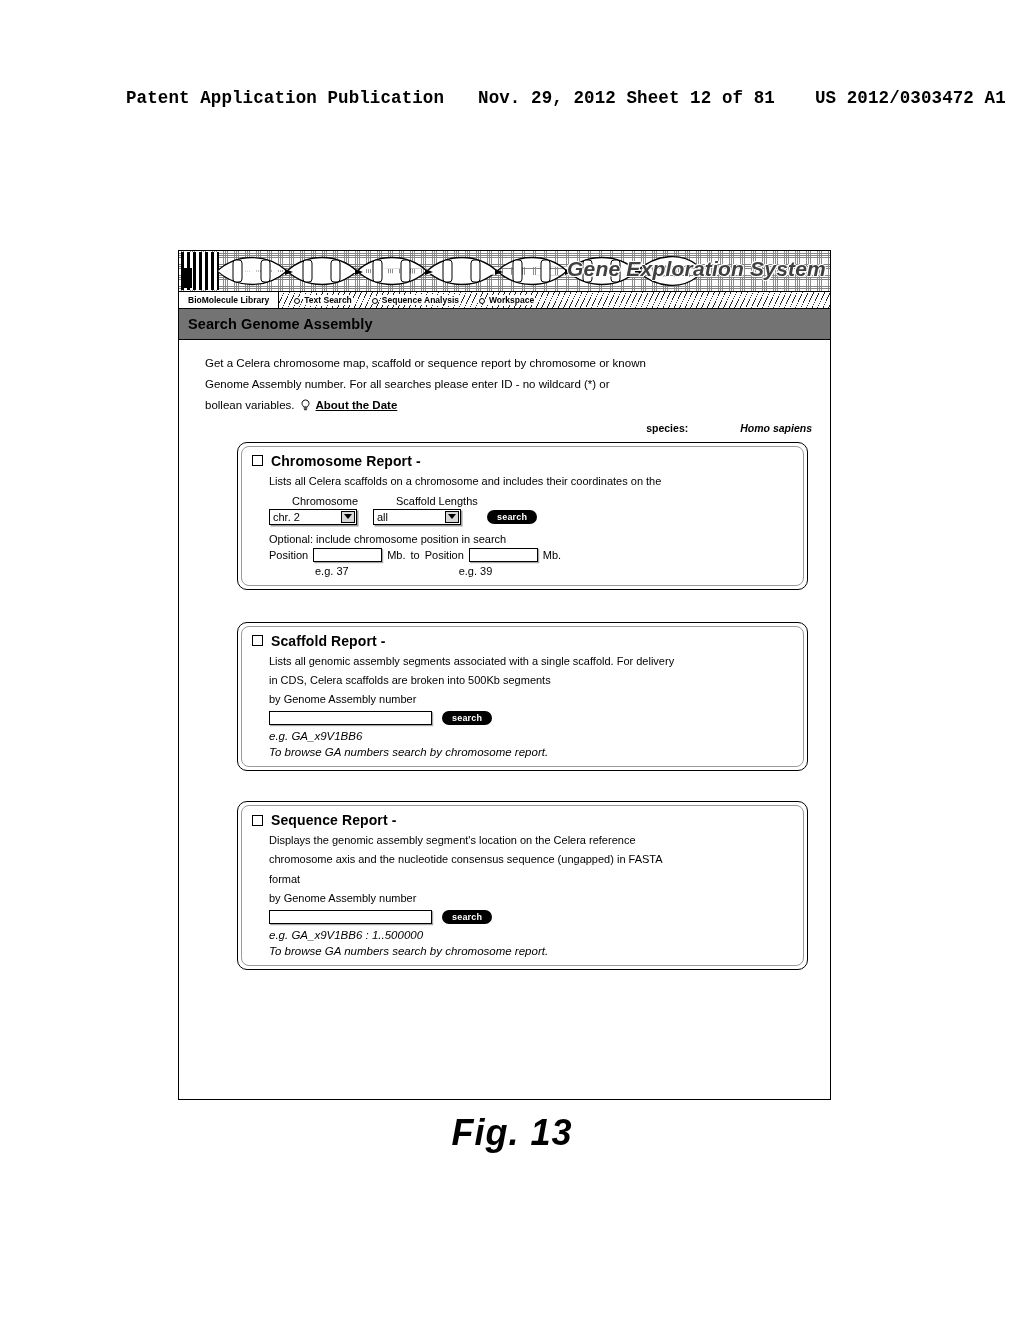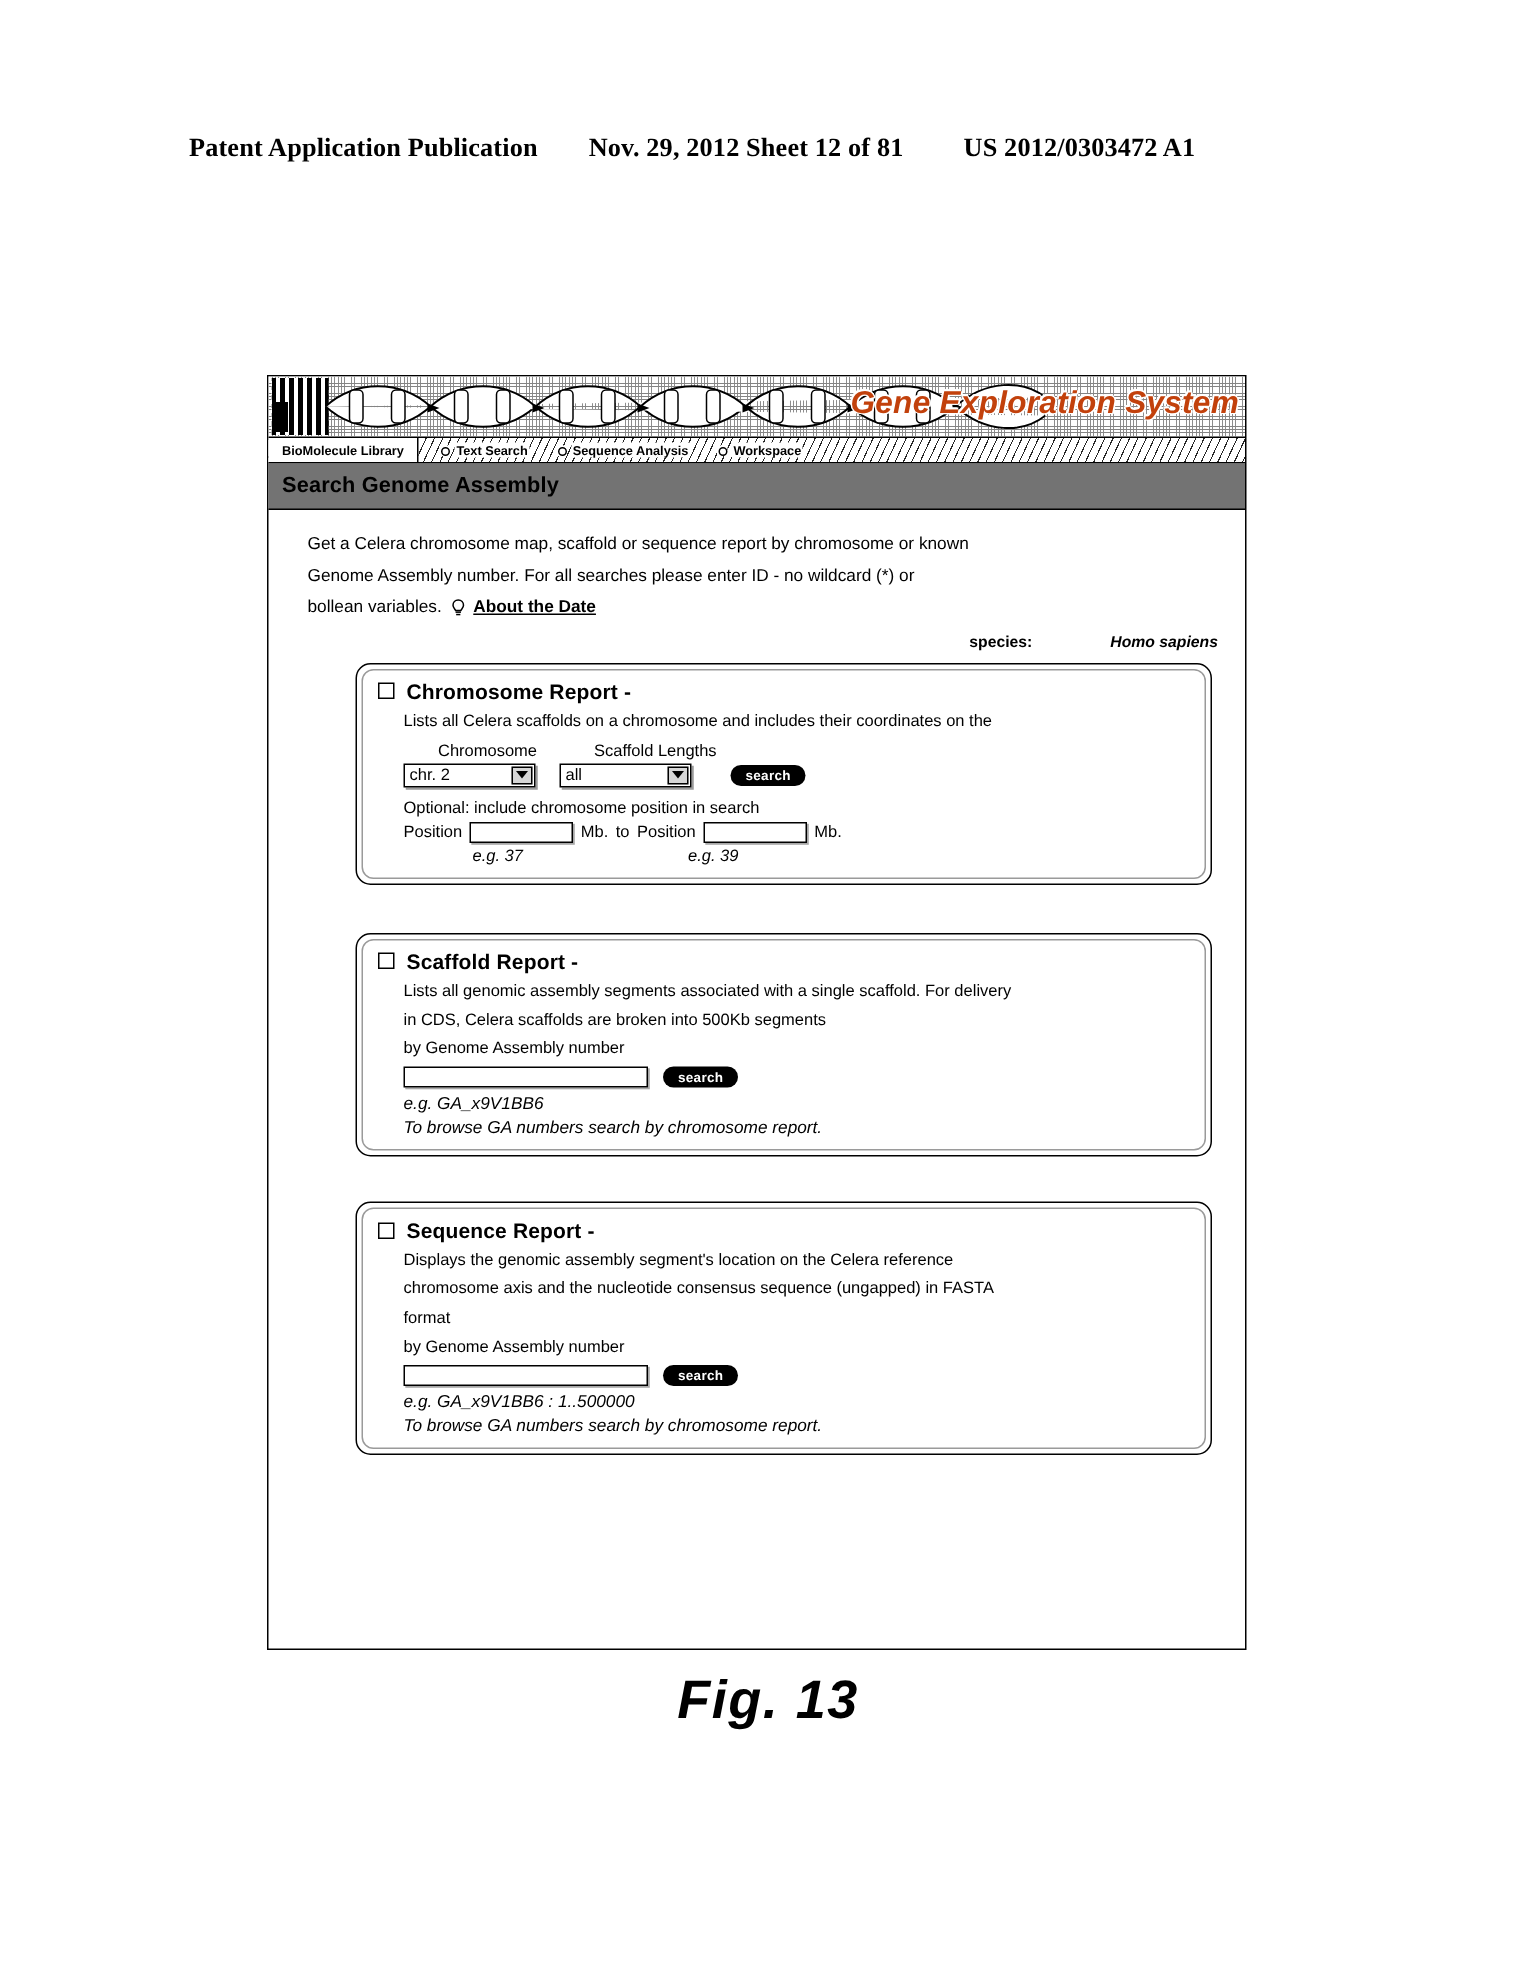--- a/index.html
+++ b/index.html
@@ -17,21 +17,21 @@
   }
 
   
   .patent-header {
     position: absolute;
     top: 88px;
     left: 126px;
     width: 772px;
     display: flex;
     align-items: baseline;
-    font-family: Liberation Serif, serif;
+    font-family: Liberation Mono, monospace;
     font-weight: bold;
     font-size: 17.5px;
     letter-spacing: 0.1px;
     white-space: nowrap;
   }
   .ph-left   { }
   .ph-mid    { margin-left: 34px; }
   .ph-right  { margin-left: 40px; }
 
   
@@ -88,21 +88,21 @@
     height: 40px;
   }
   .banner-title {
     position: absolute;
     right: 4px;
     top: 6px;
     font-size: 21px;
     font-weight: bold;
     font-style: italic;
     letter-spacing: 0.2px;
-    color: #c2410c;
+    color: #404040;
     text-shadow: 1px 0 0 #fff, -1px 0 0 #fff, 0 1px 0 #fff, 0 -1px 0 #fff,
                  1px 1px 0 #fff, -1px -1px 0 #fff;
     white-space: nowrap;
     text-align: right;
   }
 
   
   .navbar {
     position: relative;
     height: 16px;
@@ -368,21 +368,20 @@
     display: flex;
     align-items: center;
     font-size: 11px;
     margin-top: 3px;
     gap: 5px;
     white-space: nowrap;
   }
   .eg-row {
     display: flex;
     font-size: 11px;
-    font-style: italic;
     margin-top: 3px;
     padding-left: 46px;
   }
   .eg-row .eg2 { margin-left: 110px; }
 
   .input-row {
     display: flex;
     align-items: center;
     margin-top: 4px;
   }

